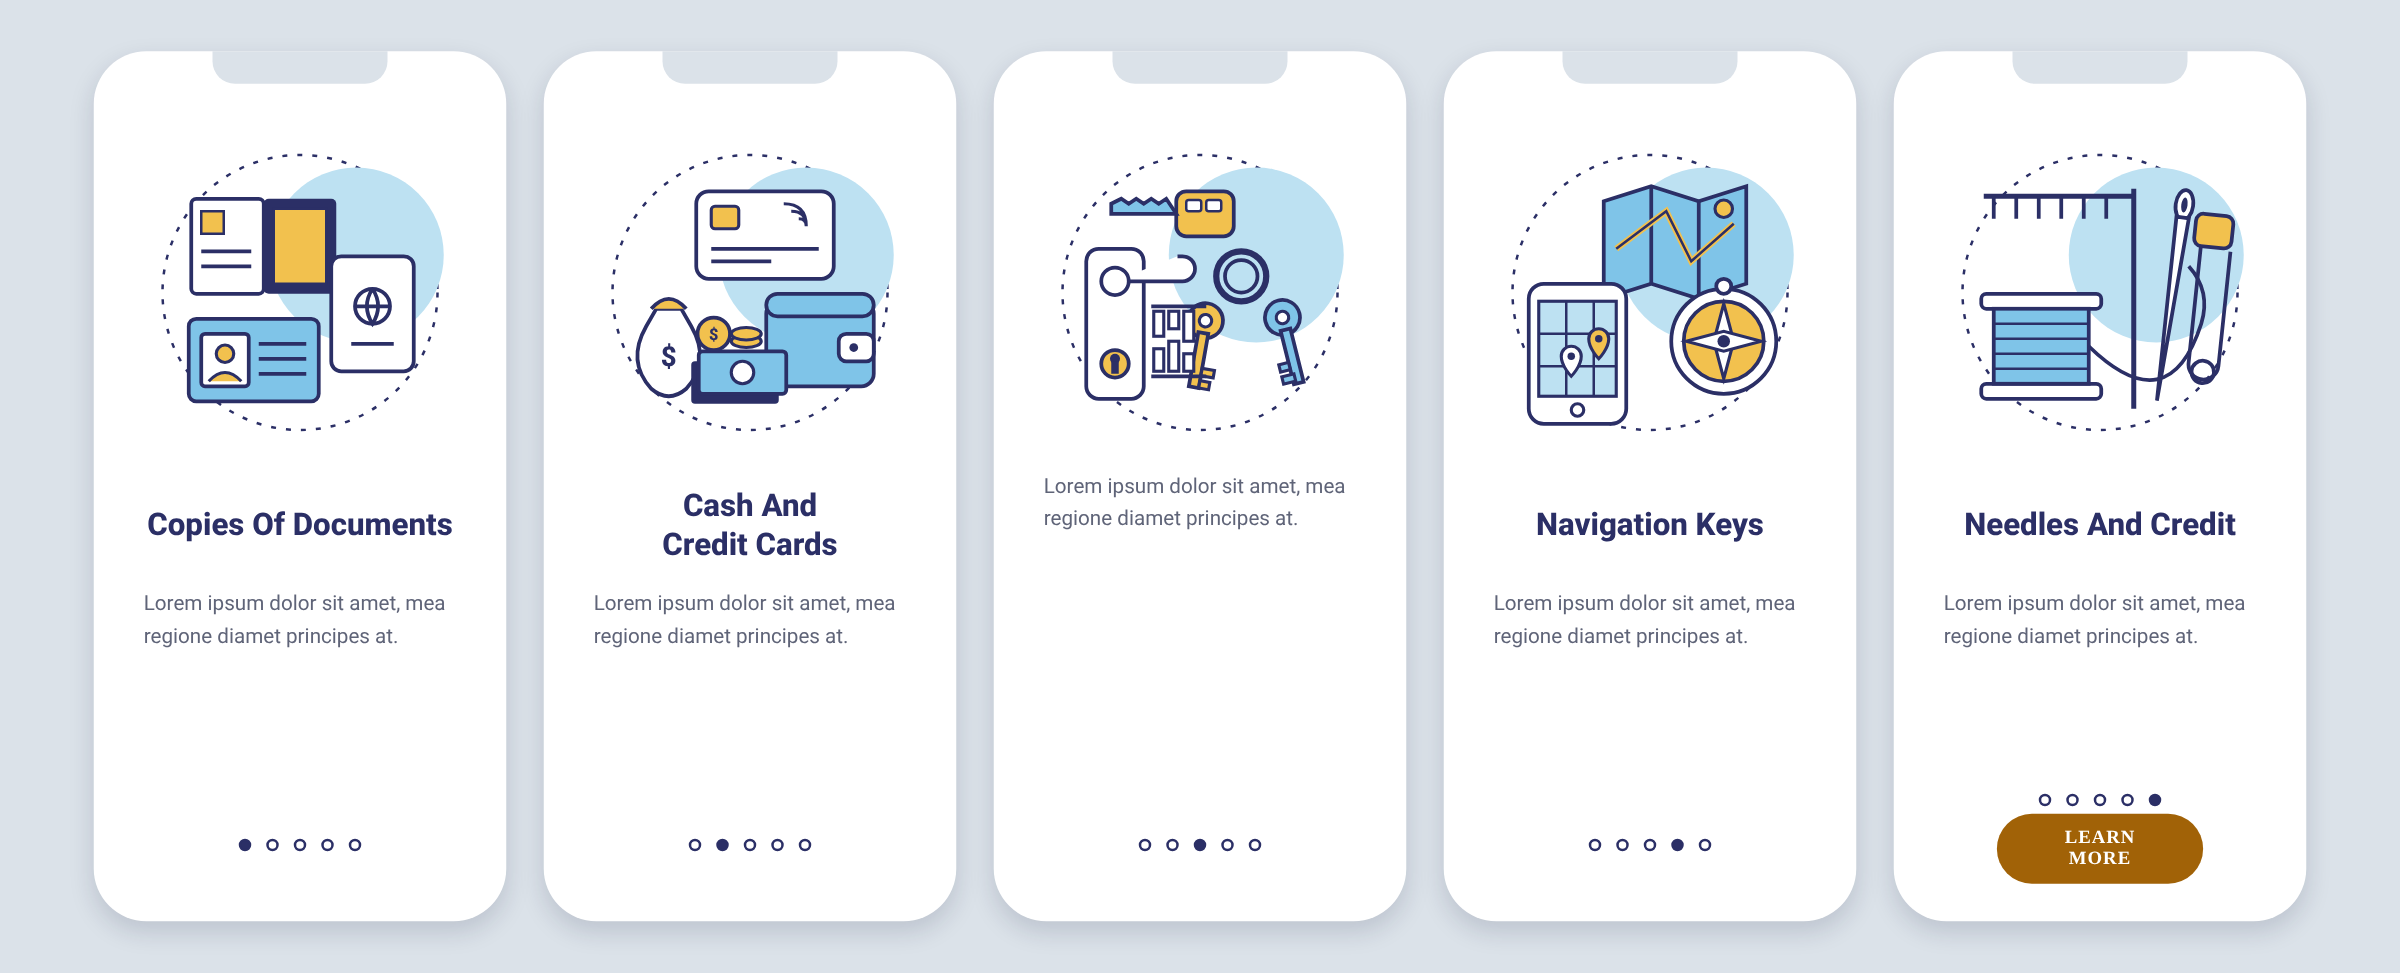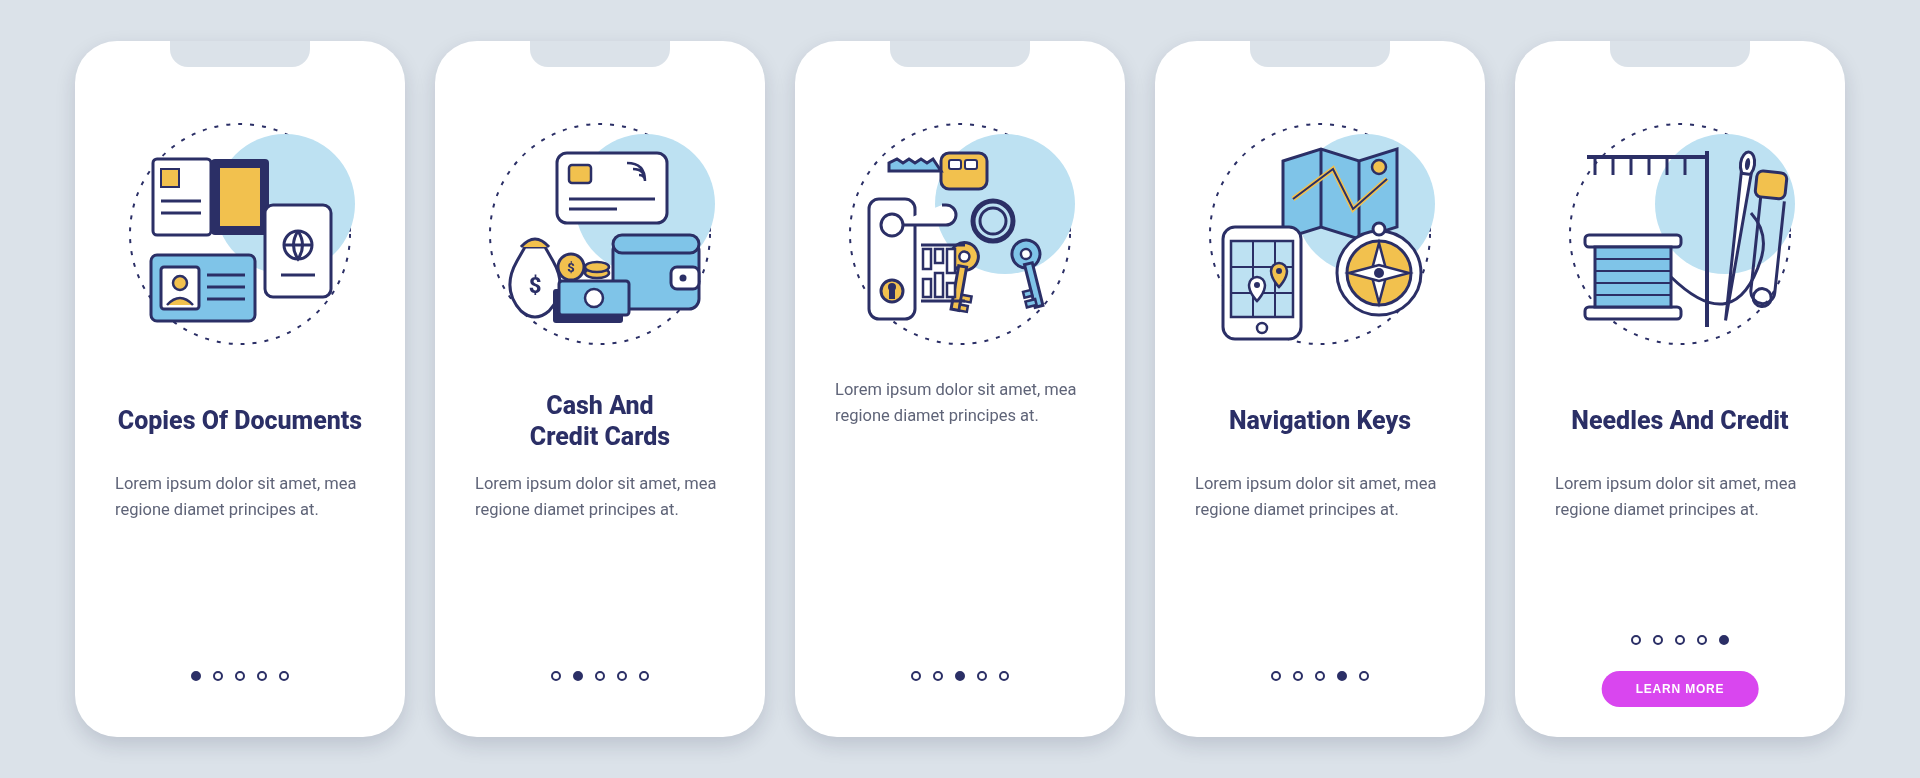--- a/index.html
+++ b/index.html
@@ -84,29 +84,30 @@
     border-radius: 50%;
     border: 2px solid #2b2f66;
     background: transparent;
   }
   .dot.active { background: #2b2f66; }
   .cta {
     position: absolute;
     bottom: 30px;
     left: 50%;
     transform: translateX(-50%);
-    background: #d946ef;
+    background: #a16207;
     color: #fff;
     font-weight: 800;
     letter-spacing: 0.8px;
-    font-size: 12px;
+    font-size: 15px;
     padding: 11px 34px;
     border-radius: 999px;
     border: none;
     cursor: pointer;
+    font-family: Liberation Serif, serif;
   }
   .phone.has-cta .dots { bottom: 92px; }
 </style>
 </head>
 <body>
 
 <svg width="0" height="0" style="position:absolute">
   <defs>
 
     <g id="bg-circle">

